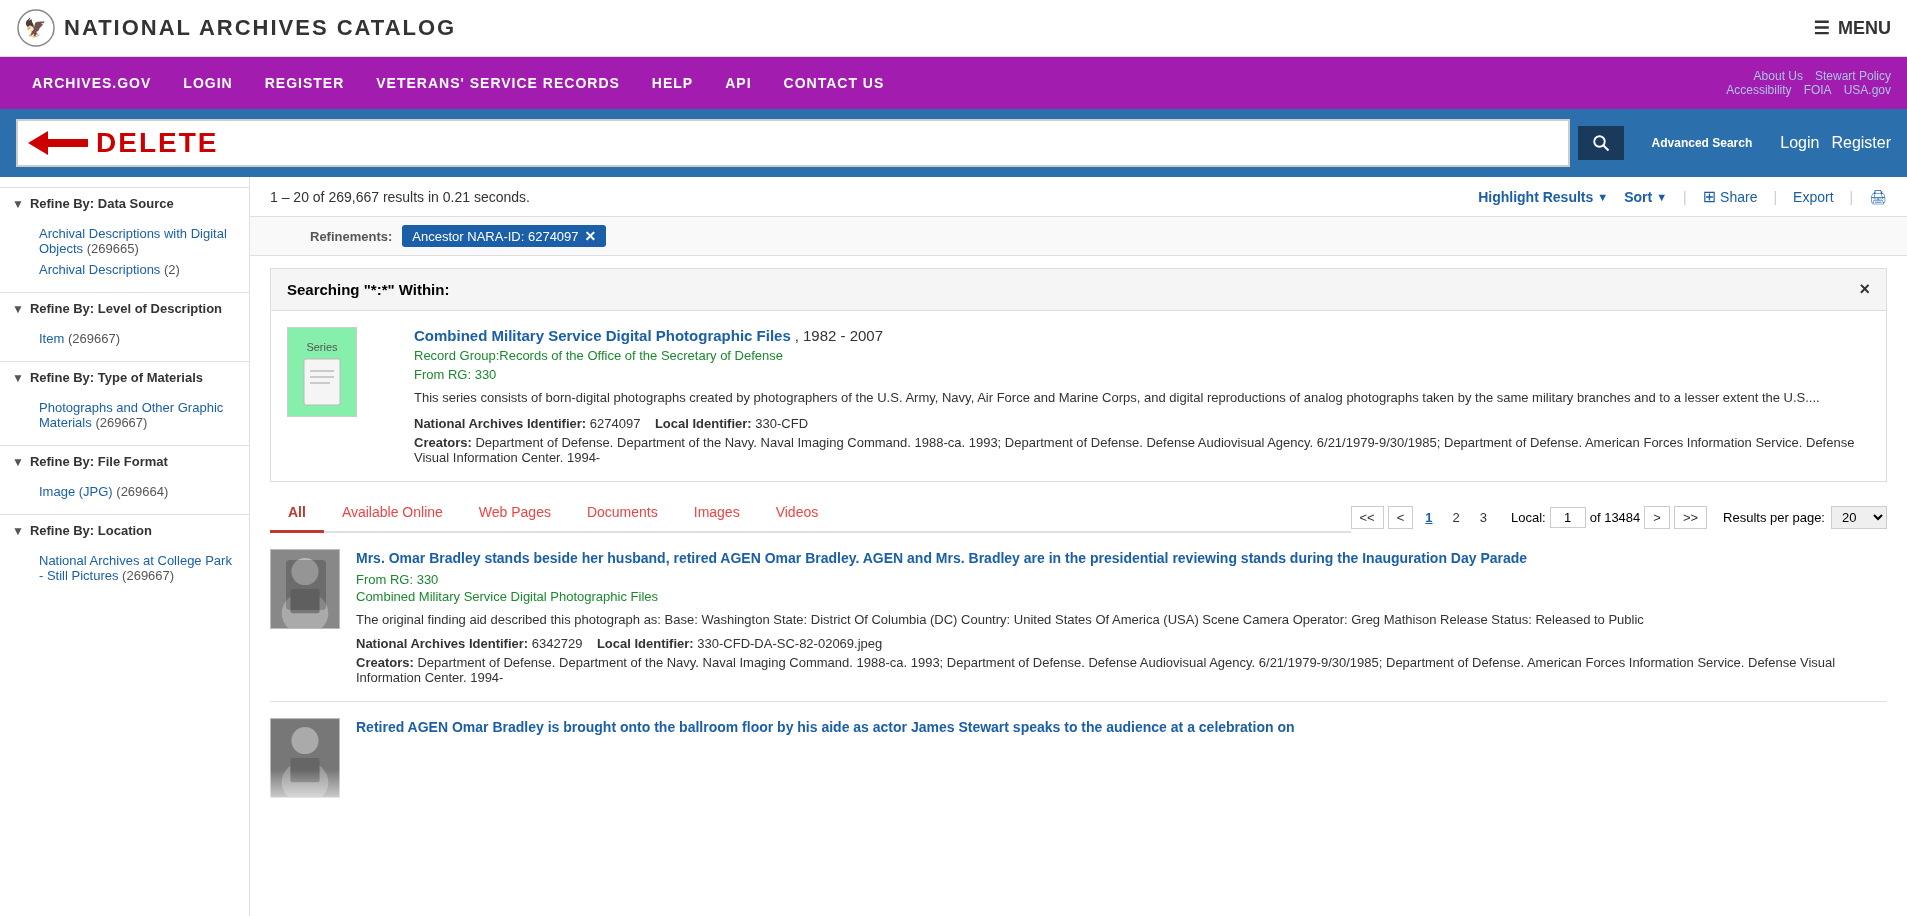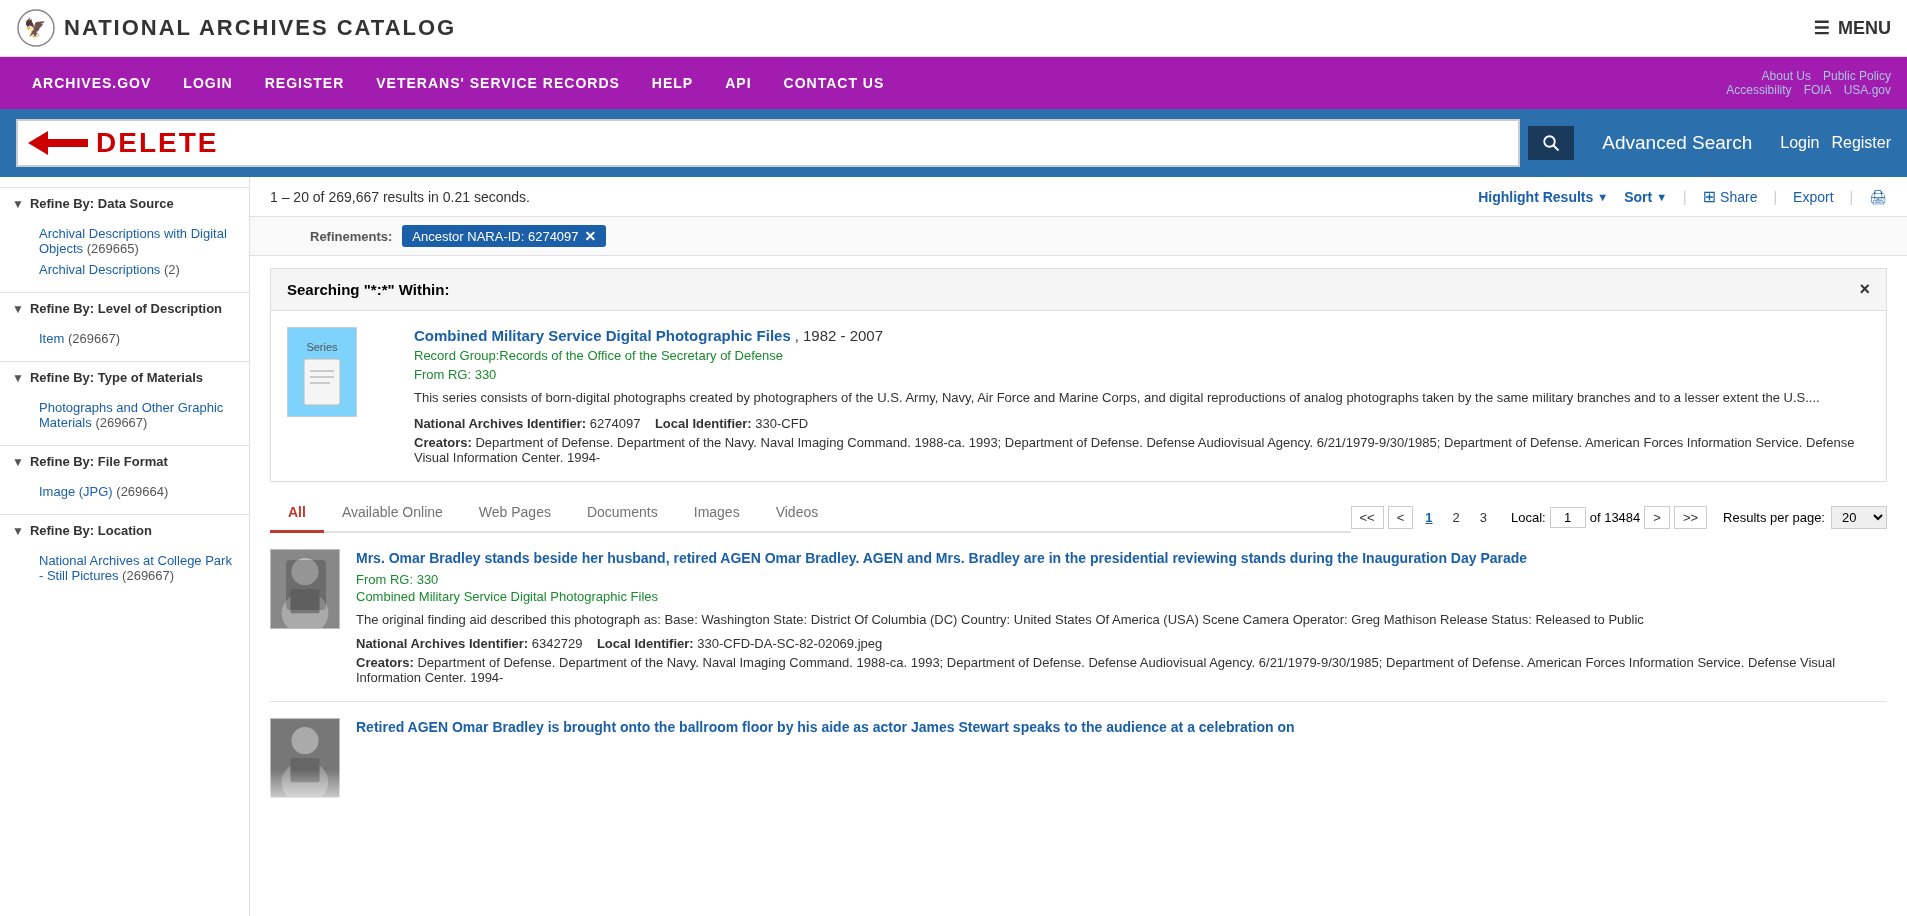--- a/index.html
+++ b/index.html
@@ -122,22 +122,22 @@
       border: none;
       padding: 8px 14px;
       cursor: pointer;
       display: flex;
       align-items: center;
       justify-content: center;
     }
     #search-btn svg { fill: #fff; }
     #advanced-search-link {
       color: #fff;
-      font-size: 19px;
-      font-weight: normal;
+      font-size: 12px;
+      font-weight: bold;
       cursor: pointer;
       padding: 0 20px;
       text-decoration: none;
     }
     #auth-links {
       display: flex;
       gap: 12px;
       margin-left: auto;
     }
     .auth-link {
@@ -293,21 +293,21 @@
     }
     #search-within-result {
       padding: 16px;
       display: flex;
       gap: 16px;
     }
     #series-thumbnail {
       width: 70px;
       min-width: 70px;
       height: 90px;
-      background: #7dd3fc;
+      background: #86efac;
       border: 1px solid #ccc;
       display: flex;
       align-items: center;
       justify-content: center;
       font-size: 12px;
       color: #666;
       flex-direction: column;
     }
     #series-content { flex: 1; margin-left: 41px; }
     #series-title {
@@ -350,21 +350,21 @@
       display: flex;
       align-items: center;
       border-bottom: 2px solid #e0e0e0;
       margin: 0 20px;
       gap: 0;
     }
     .tab {
       padding: 10px 18px;
       font-size: 14px;
       cursor: pointer;
-      color: #737373;
+      color: #ef4444;
       border-bottom: 3px solid transparent;
       margin-bottom: -2px;
     }
     .tab.active {
       color: #c0392b;
       border-bottom-color: #c0392b;
       font-weight: bold;
     }
 
     
@@ -522,21 +522,21 @@
     <a class="nav-link">LOGIN</a>
     <a class="nav-link">REGISTER</a>
     <a class="nav-link">VETERANS' SERVICE RECORDS</a>
     <a class="nav-link">HELP</a>
     <a class="nav-link">API</a>
     <a class="nav-link">CONTACT US</a>
   </div>
   <div id="nav-right-links">
     <div id="nav-right-top">
       <a class="nav-right-link">About Us</a>
-      <a class="nav-right-link">Public Policy</a>
+      <a class="nav-right-link">Stewart Policy</a>
     </div>
     <div id="nav-right-bottom">
       <a class="nav-right-link">Accessibility</a>
       <a class="nav-right-link">FOIA</a>
       <a class="nav-right-link">USA.gov</a>
     </div>
   </div>
 </div>
 
 <div id="search-bar">

